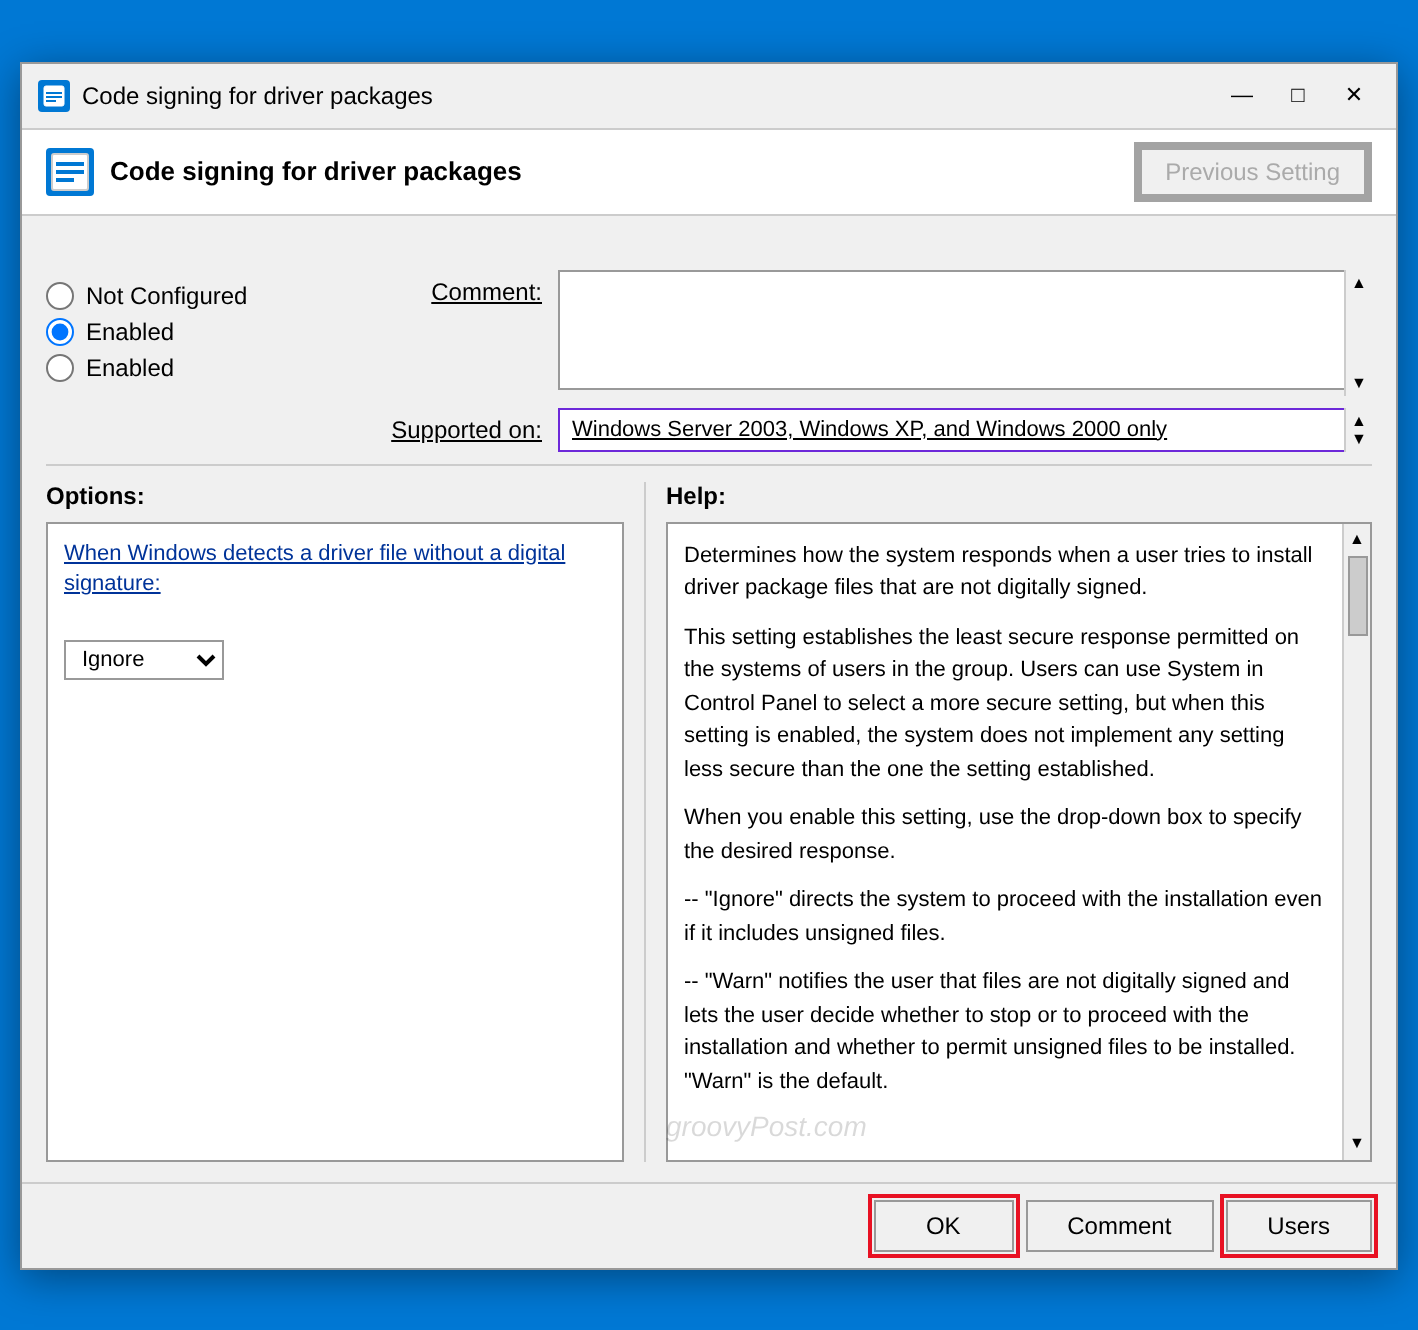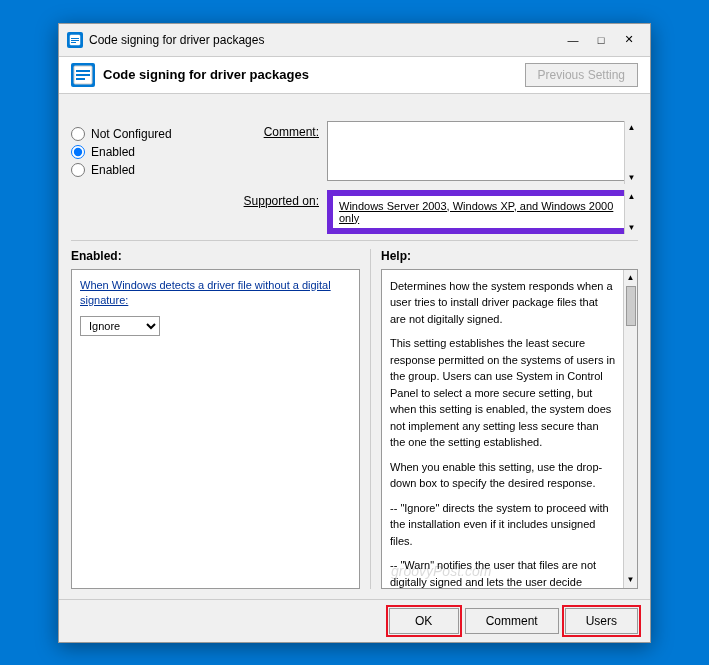--- a/index.html
+++ b/index.html
@@ -8,21 +8,21 @@
       font-size: 12px;
       background: #0078d4;
       display: flex;
       align-items: center;
       justify-content: center;
       width: 709px;
       height: 665px;
       overflow: hidden;
     }
     .window {
-      width: 593px;
+      width: 689px;
       background: #f0f0f0;
       border: 1px solid #999;
       box-shadow: 0 4px 20px rgba(0,0,0,0.4);
     }
     .title-bar {
       background: #f0f0f0;
       display: flex;
       align-items: center;
       padding: 6px 8px;
       border-bottom: 1px solid #ccc;
@@ -86,21 +86,21 @@
       font-weight: 600;
       color: #000;
     }
     .header-nav {
       display: flex;
       gap: 4px;
     }
     .nav-btn {
       padding: 4px 12px;
       background: #f0f0f0;
-      border: 1px solid #a3a3a3;
+      border: 4px solid #a3a3a3;
       cursor: pointer;
       font-size: 12px;
       color: #000;
     }
     .nav-btn:disabled { color: #aaa; cursor: default; }
     .nav-btn.primary {
       background: #f0f0f0;
       border: 1px solid #666;
     }
     .content-area {
@@ -150,21 +150,21 @@
       height: 60px;
       border: 1px solid #999;
       background: white;
       resize: none;
       font-size: 11px;
       padding: 2px;
     }
     .supported-value {
       flex: 1;
       background: white;
-      border: 6px solid #6d28d9;
+      border: 1px solid #6d28d9;
       padding: 4px 6px;
       font-size: 11px;
       display: flex;
       align-items: center;
       position: relative;
     }
     .top-row {
       display: flex;
       gap: 8px;
       padding-bottom: 6px;
@@ -207,21 +207,21 @@
     .options-label {
       font-size: 11px;
       color: #003399;
       text-decoration: underline;
       margin-bottom: 8px;
       line-height: 1.4;
     }
     .dropdown-row {
       display: flex;
       gap: 4px;
-      margin-top: 8px;
+      margin-top: 20px;
     }
     .dropdown-select {
       padding: 2px 20px 2px 4px;
       border: 1px solid #999;
       background: white;
       font-size: 11px;
       appearance: auto;
       min-width: 80px;
     }
     .help-box {
@@ -248,21 +248,21 @@
       border-left: 1px solid #ccc;
       display: flex;
       flex-direction: column;
       align-items: center;
       justify-content: space-between;
       padding: 2px 0;
     }
     .watermark {
       position: absolute;
       bottom: 10px;
-      left: 20px;
+      left: 10px;
       color: rgba(0,0,0,0.15);
       font-size: 14px;
       font-style: italic;
     }
     .footer {
       background: #f0f0f0;
       border-top: 1px solid #ccc;
       padding: 8px 12px;
       display: flex;
       justify-content: flex-end;
@@ -376,21 +376,21 @@
               <span style="font-size:8px;cursor:pointer;">▼</span>
             </div>
           </div>
         </div>
       </div>
     </div>
 
     <div class="bottom-sections">
 
       <div class="options-section">
-        <div class="section-title">Enabled:</div>
+        <div class="section-title">Options:</div>
         <div class="options-box">
           <div class="options-label">When Windows detects a driver file without a digital signature:</div>
           <div class="dropdown-row">
             <select class="dropdown-select">
               <option>Ignore</option>
               <option>Warn</option>
               <option>Block</option>
             </select>
           </div>
         </div>

